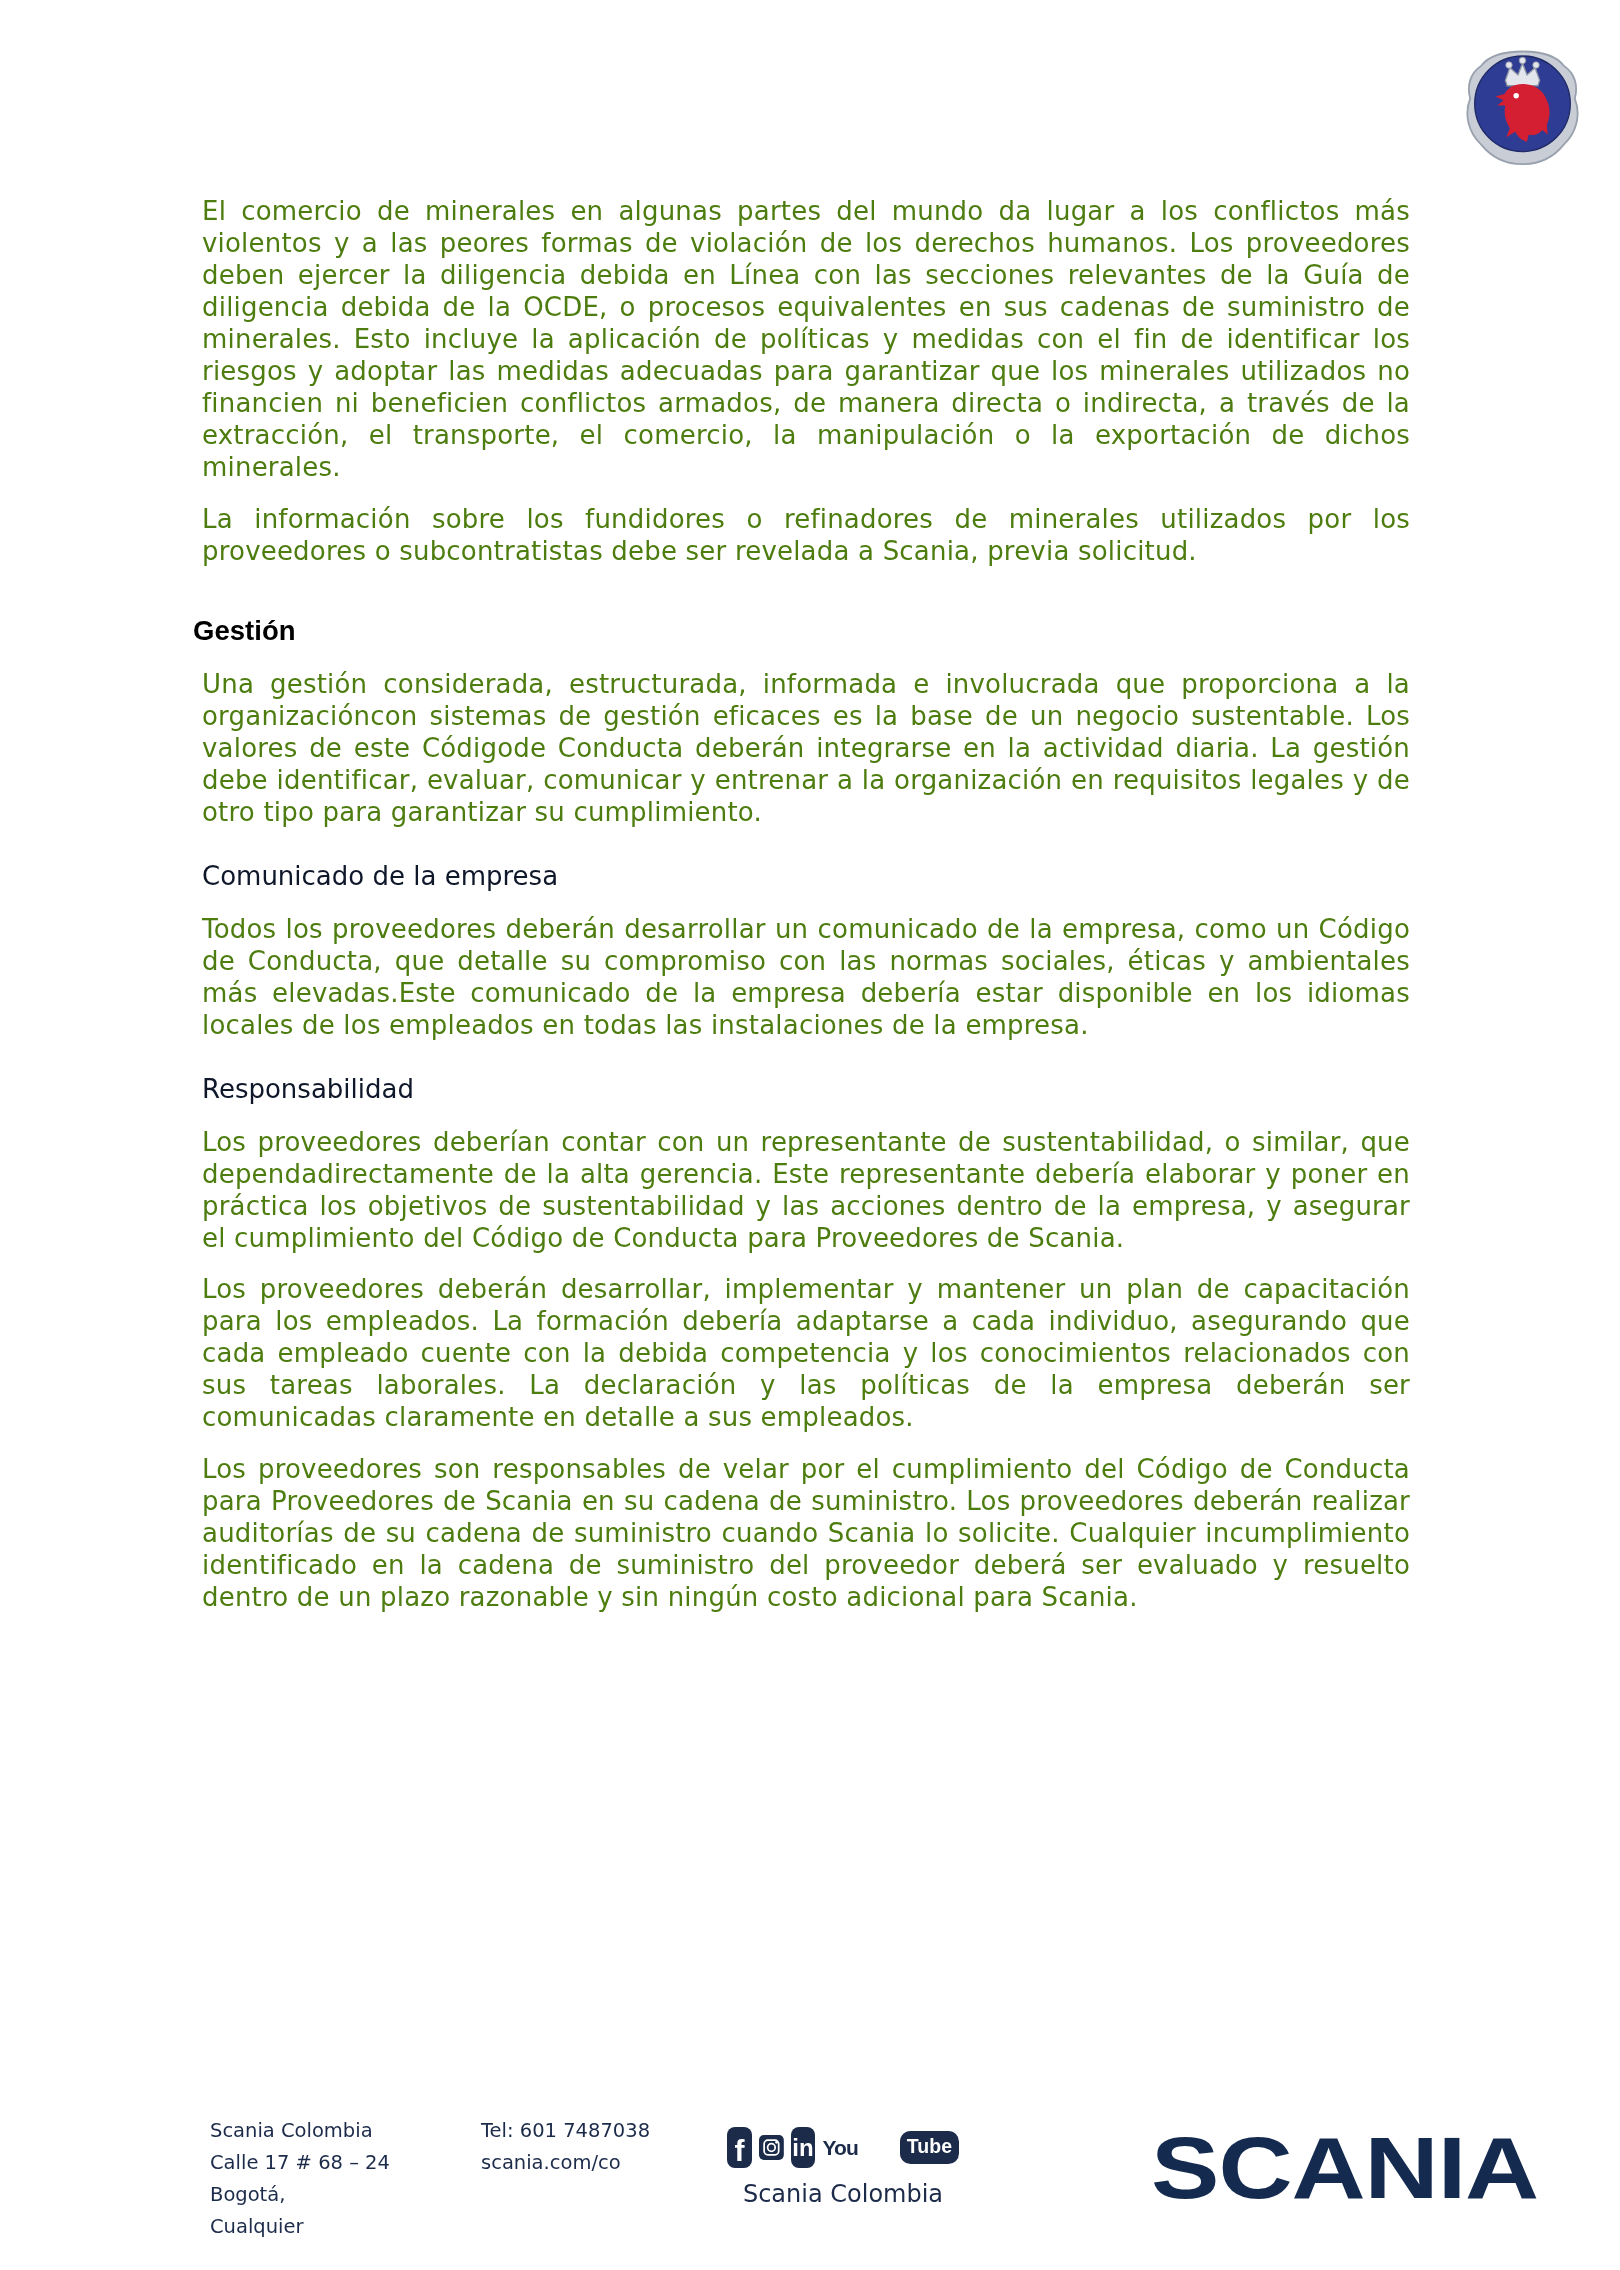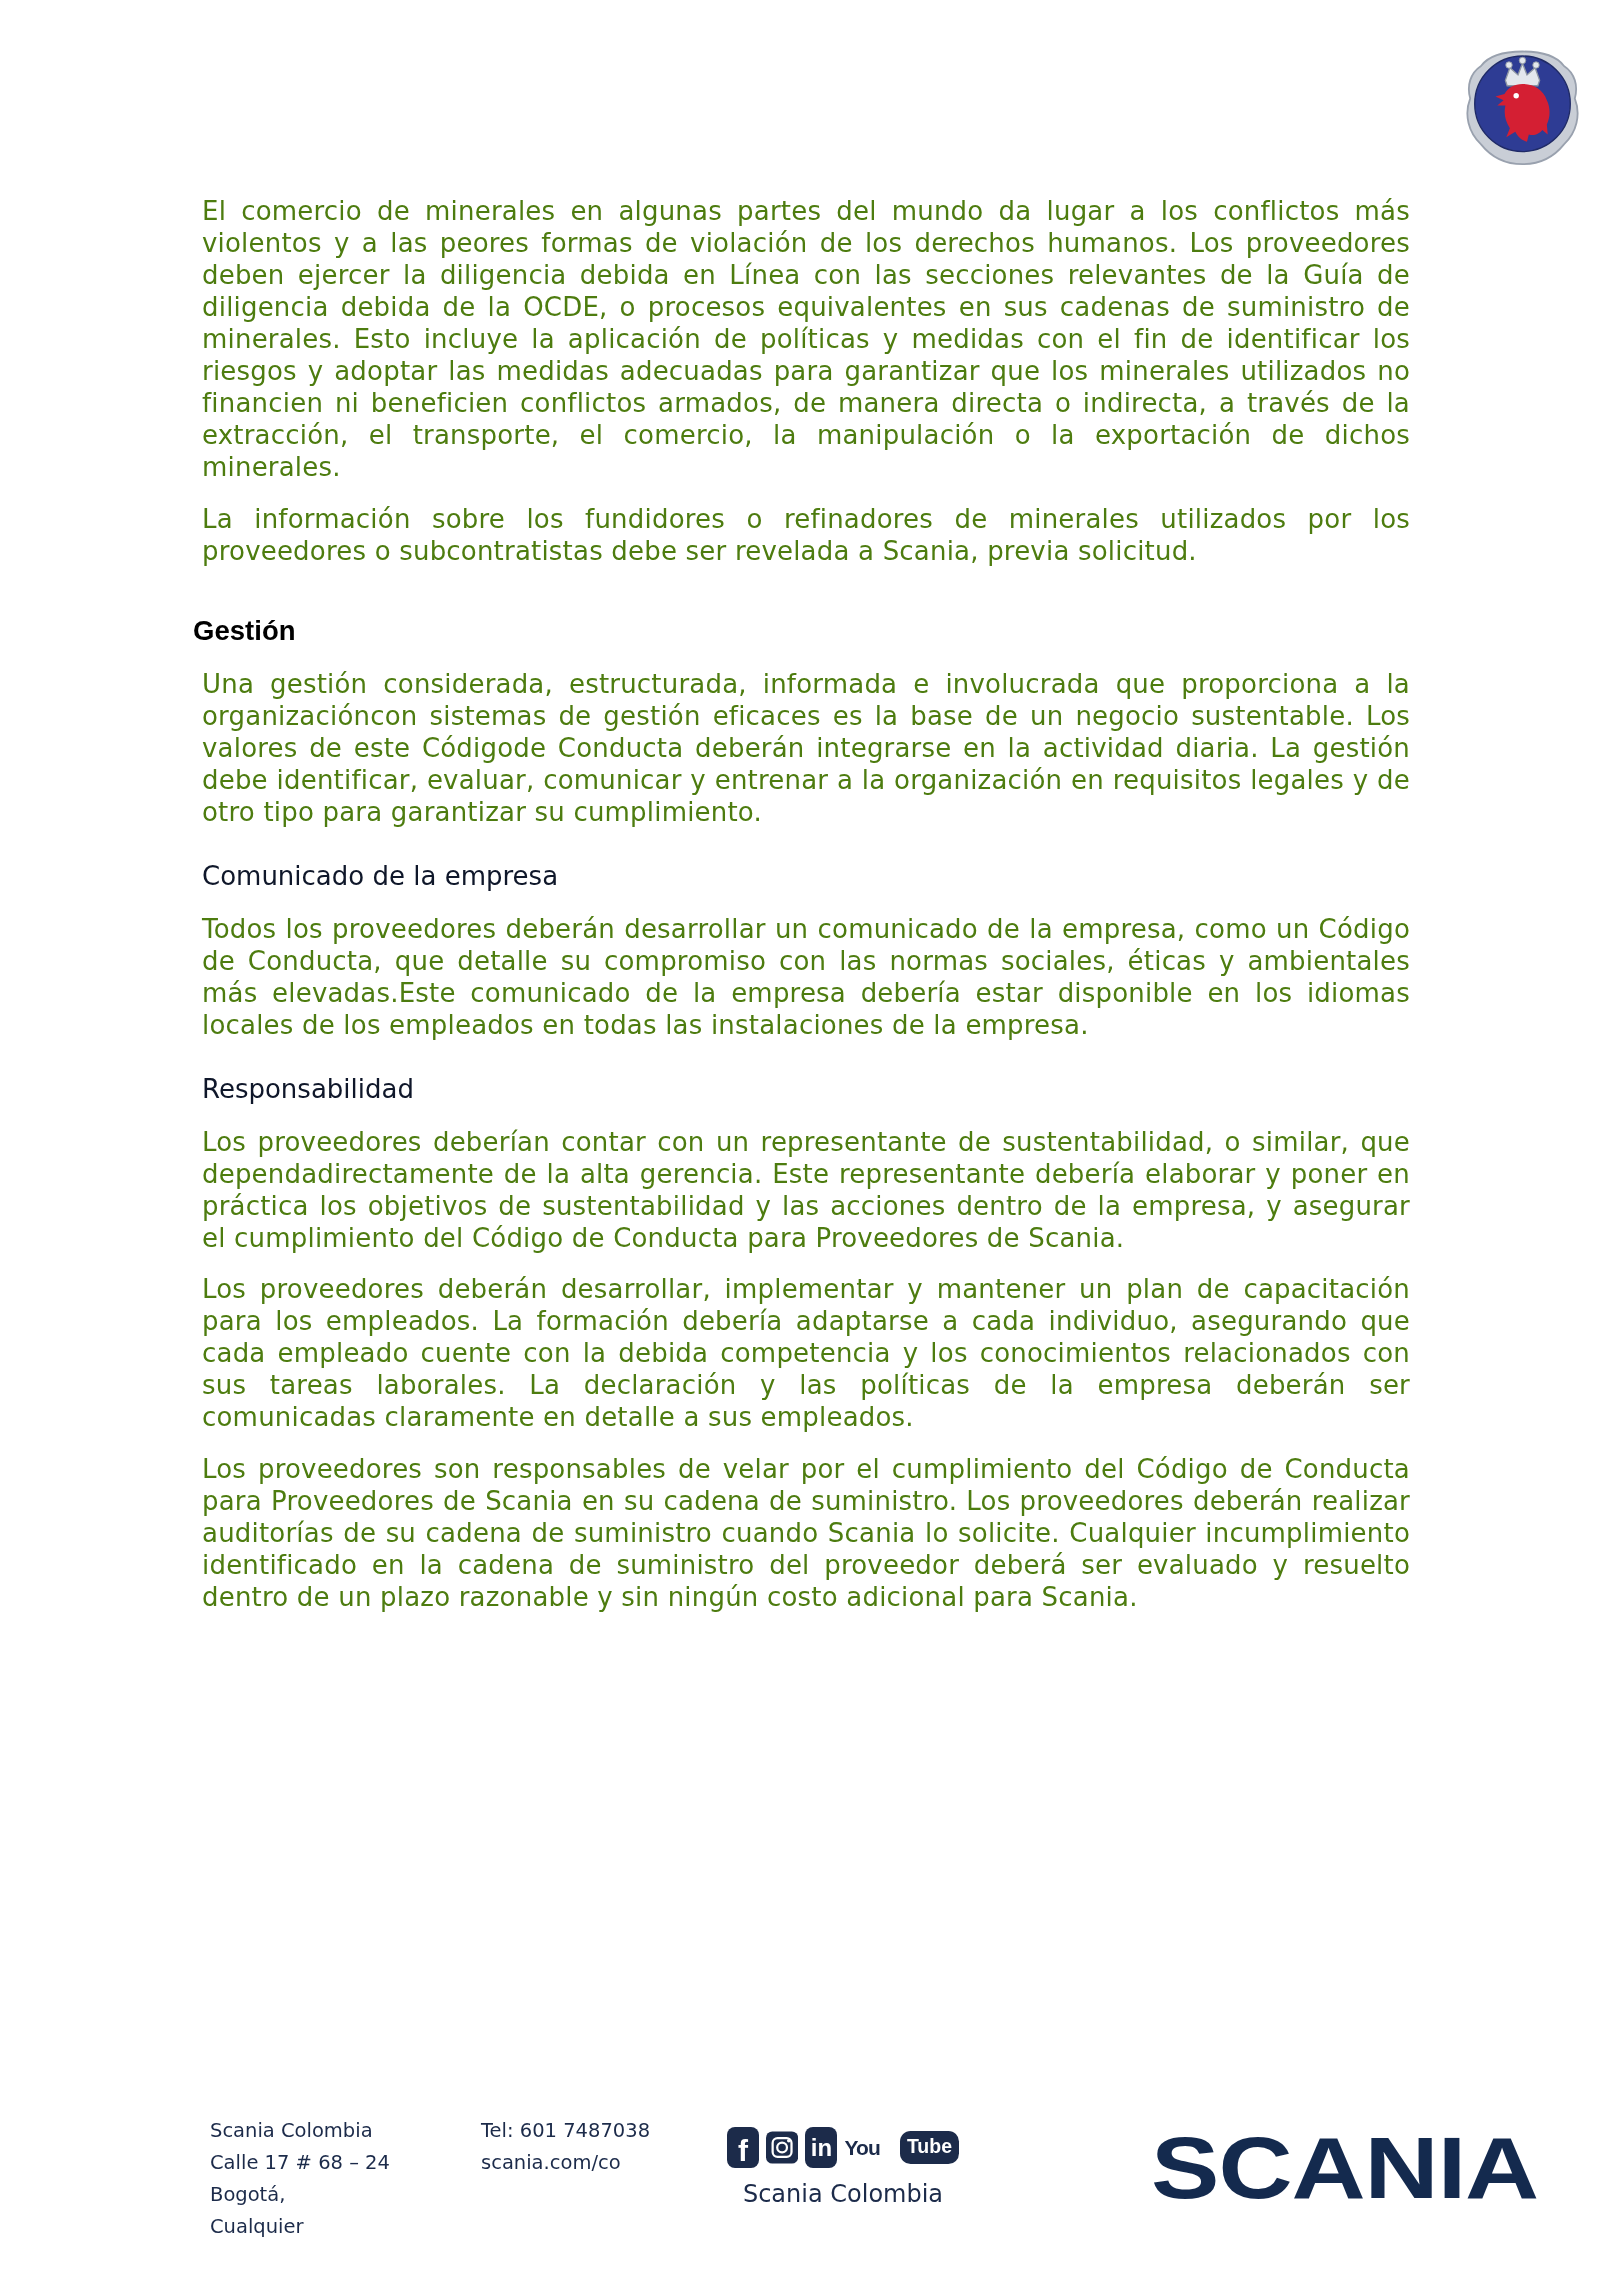--- a/index.html
+++ b/index.html
@@ -82,39 +82,40 @@
     background:#1c2b4a;
     border-radius:8px;
     display:flex;align-items:center;justify-content:center;
     color:#ffffff;
     font-family:"Liberation Sans", sans-serif;
     font-weight:bold;
   }
   .sq.fb span{font-size:30px;line-height:1;transform:translateY(2.7px);}
   .sq.li span{font-size:24px;line-height:1;}
   .yt{
-    display:flex;align-items:center;gap:20px;
+    display:flex;align-items:center;gap:2px;
     height:41px;
   }
   .yt .you{
     color:#1c2b4a;
     font-family:"Liberation Sans", sans-serif;
     font-weight:bold;
     font-size:21px;
     letter-spacing:-0.9px;
   }
   .yt .tube{
     background:#1c2b4a;
     color:#ffffff;
     font-family:"Liberation Sans", sans-serif;
     font-weight:bold;
     font-size:19.5px;
     border-radius:10.6px;
     padding:6.2px 7px 7px 7px;
     line-height:1;
+    margin-left:40px;
   }
   .social-label{
     margin-top:10.6px;
     font-size:24px;
     color:#1c2b4a;
     white-space:nowrap;
   }
 
   .wordmark{
     position:absolute;

